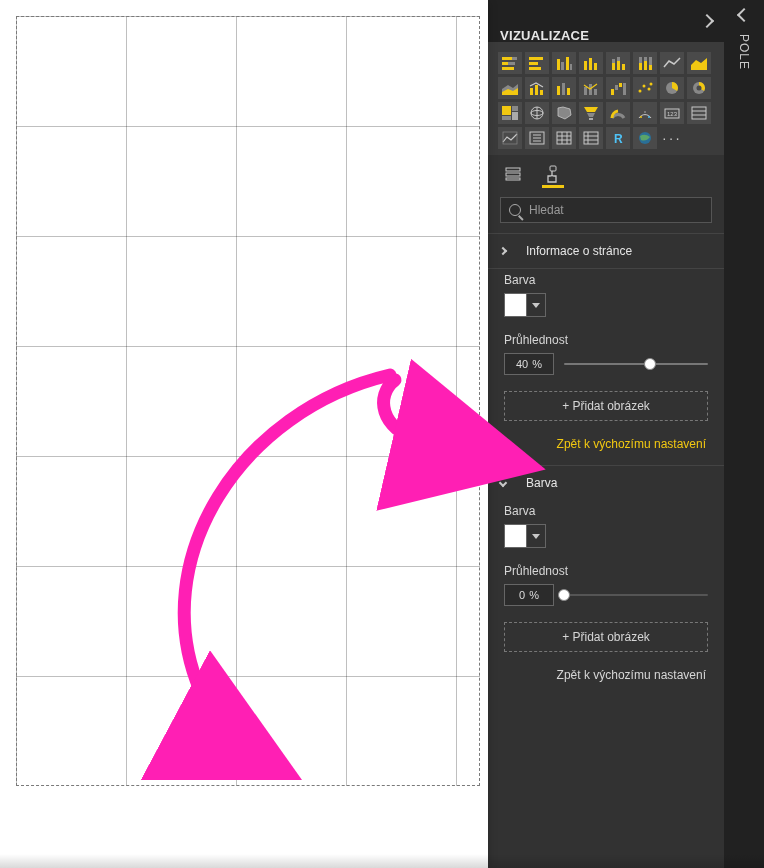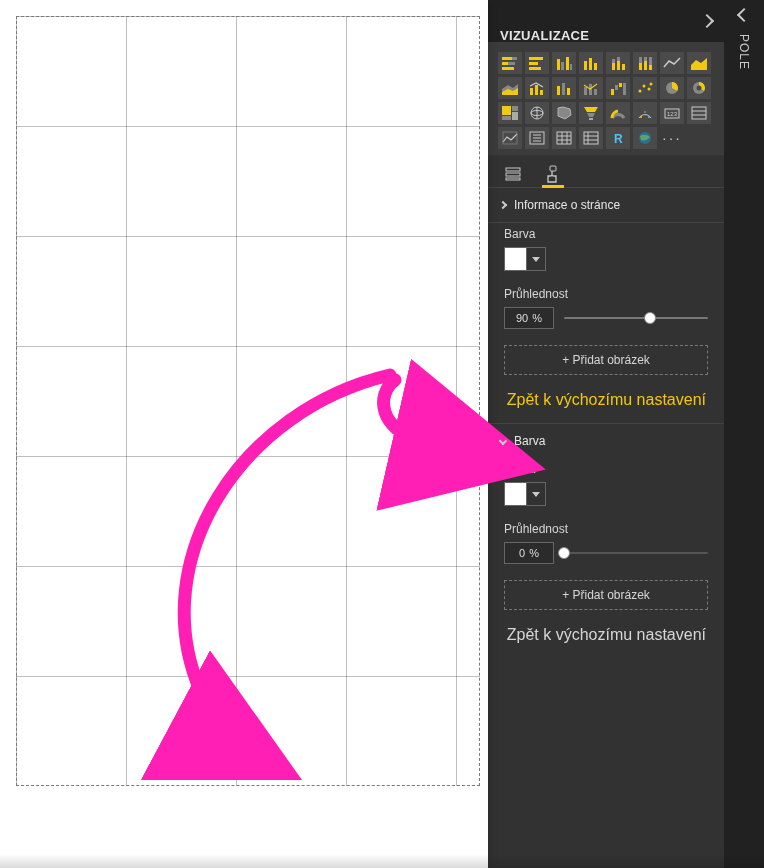--- a/index.html
+++ b/index.html
@@ -59,39 +59,39 @@
   
   .search-wrap{ padding:10px 12px; }
   .search { display:flex; align-items:center; gap:8px; background:#2b2b2b; border:1px solid #555; height:26px; padding:0 8px; }
   .search input{ flex:1; background:transparent; border:none; color:#ccc; font-size:12px; outline:none;}
   .search input::placeholder{ color:#9a9a9a; }
   .mag{ width:12px;height:12px;border:1.5px solid #aaa;border-radius:50%; position:relative;}
   .mag::after{ content:""; position:absolute; width:6px; height:1.5px; background:#aaa; bottom:-3px; right:-4px; transform:rotate(45deg);}
 
   
   .section { border-top:1px solid #444; }
-  .section-h { display:flex; align-items:center; gap:8px; padding:10px 12px; cursor:pointer; }
+  .section-h { display:flex; align-items:center; gap:20px; padding:10px 12px; cursor:pointer; }
   .section-h .chev{ border-color:#c8c8c8; }
   .section-body { padding: 4px 16px 14px 16px; display:flex; flex-direction:column; gap:16px; }
   .lbl { color:#d6d6d6; font-size:12px; }
 
   .swatch { display:flex; width:42px; height:24px; border:1px solid #666;}
   .swatch .sq{ width:22px; background:#fff; border-right:1px solid #666;}
   .swatch .dd{ flex:1; display:flex; align-items:center; justify-content:center;}
   .swatch .dd .tri{ width:0;height:0;border-left:4px solid transparent;border-right:4px solid transparent;border-top:5px solid #c8c8c8;}
 
   .slider-row{ display:flex; align-items:center; gap:10px;}
   .numbox{ display:flex; align-items:center; gap:4px; background:#2b2b2b; border:1px solid #666; height:22px; padding:0 6px; width:50px; justify-content:center;}
   .numbox span{ color:#ddd; font-size:11px;}
   .track{ flex:1; height:2px; background:#777; position:relative; border-radius:1px;}
   .track.dim{ background:#555;}
   .thumb{ position:absolute; top:50%; width:12px; height:12px; background:#fff; border:1px solid #888; border-radius:50%; transform:translate(-50%,-50%);}
 
   .add-btn{ border:1px dashed #777; text-align:center; padding:7px 0; color:#d6d6d6; font-size:12px; cursor:pointer;}
-  .reset{ color:#f2c811; text-align:right; font-size:16px; padding-right:2px;}
+  .reset{ color:#f2c811; text-align:right; font-size:12px; padding-right:2px;}
 
   
   .pole { width: 40px; background:#212121; display:flex; flex-direction:column; align-items:center; padding-top:10px; gap:14px;}
   .pole .chev{ border-color:#c8c8c8; }
   .vlabel{ writing-mode: vertical-rl; color:#c8c8c8; font-size:12px; letter-spacing:1px;}
 
   
   .shadow{ position:absolute; left:0; right:0; bottom:0; height:14px; background:linear-gradient(to top, rgba(0,0,0,.15), transparent); pointer-events:none;}
 </style>
 </head>
@@ -353,20 +353,26 @@
         </svg>
     </div>
     <div class="tab active">
       <svg viewBox="0 0 18 18">
           <rect x="6" y="1" width="6" height="5" rx="1"></rect>
           <path d="M8,6 L8,10 C8,11 7,11 6,11 L4,11 L4,17 L12,17 L12,11 L10,11 C9,11 8,11 8,10" stroke-width="1.3"></path>
         </svg>
     </div>
   </div>
 
+  <div class="search-wrap">
+    <div class="search">
+      <div class="mag"></div>
+      <input type="text" placeholder="Hledat" style="">
+    </div>
+  </div>
 
   <div class="section">
     <div class="section-h">
       <div class="chev right-s"></div>
       <span>Informace o stránce</span>
     </div>
   </div>
 
 
   <div class="section">
@@ -379,21 +385,21 @@
           <div class="dd">
               <div class="tri"></div>
             </div>
         </div>
       </div>
       <div>
         <div class="lbl">Průhlednost</div>
         <div style="height:6px"></div>
         <div class="slider-row">
           <div class="numbox">
-            <span>90</span>
+            <span>40</span>
             <span>%</span>
           </div>
           <div class="track">
             <div class="thumb" style="left:60%"></div>
           </div>
         </div>
       </div>
       <div class="add-btn">+ Přidat obrázek</div>
       <div class="reset">Zpět k výchozímu nastavení</div>
     </div>

